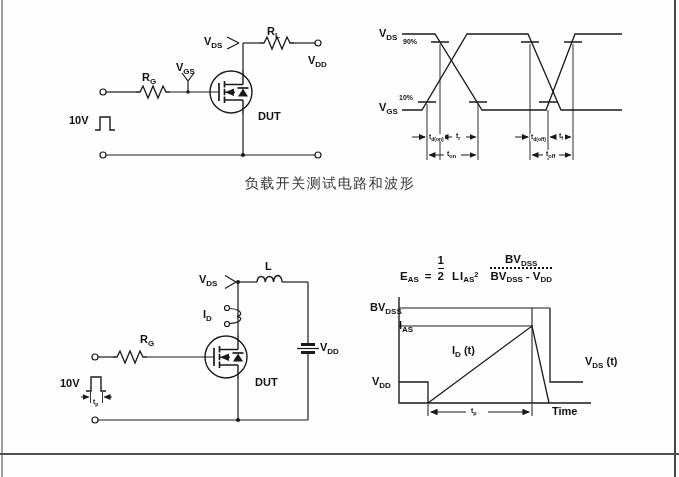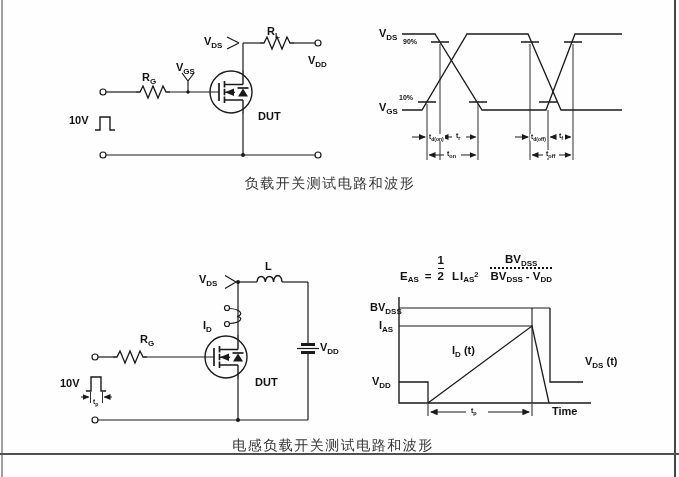--- a/index.html
+++ b/index.html
@@ -168,25 +168,24 @@
   <span class="lbl" style="left:379px;top:102px"><span>V</span><sub>GS</sub></span>
   <span class="lbl sm" style="left:399px;top:94px">10%</span>
   <span class="lbl xs bg" style="left:428px;top:134px"><span>t</span><sub>d(on)</sub></span>
   <span class="lbl sm bg" style="left:455px;top:132px"><span>t</span><sub>r</sub></span>
   <span class="lbl sm bg" style="left:446px;top:150px"><span>t</span><sub>on</sub></span>
   <span class="lbl xs bg" style="left:530px;top:134px"><span>t</span><sub>d(off)</sub></span>
   <span class="lbl sm bg" style="left:558px;top:132px"><span>t</span><sub>f</sub></span>
   <span class="lbl sm bg" style="left:545px;top:150px"><span>t</span><sub>off</sub></span>
 
   <div class="caption" style="left:170px;top:176px">负载开关测试电路和波形</div>
-  <div class="caption" style="left:173px;top:438px">电感负载开关测试电路和波形</div>
 
   <span class="lbl" style="left:199px;top:274px"><span>V</span><sub>DS</sub></span>
   <span class="lbl" style="left:265px;top:261px">L</span>
-  <span class="lbl" style="left:203px;top:320px"><span>I</span><sub>D</sub></span>
+  <span class="lbl" style="left:203px;top:309px"><span>I</span><sub>D</sub></span>
   <span class="lbl" style="left:140px;top:334px"><span>R</span><sub>G</sub></span>
   <span class="lbl" style="left:320px;top:342px"><span>V</span><sub>DD</sub></span>
   <span class="lbl" style="left:255px;top:377px">DUT</span>
   <span class="lbl" style="left:60px;top:378px">10V</span>
   <span class="lbl xs" style="left:93px;top:399px"><span>t</span><sub>p</sub></span>
 
   <div class="eq" style="left:400px;top:254px">
     <span><span>E</span><sub>AS</sub></span>
     <span>=</span>
     <span class="frac">
@@ -202,20 +201,20 @@
           <span>BV</span>
           <sub>DSS</sub>
           <span class="mm">-</span>
           <span>V</span>
           <sub>DD</sub>
         </span>
     </span>
   </div>
 
   <span class="lbl" style="left:370px;top:302px"><span>BV</span><sub>DSS</sub></span>
-  <span class="lbl" style="left:379px;top:320px"><span>I</span><sub>AS</sub></span>
+  <span class="lbl" style="left:399px;top:320px"><span>I</span><sub>AS</sub></span>
   <span class="lbl" style="left:372px;top:376px"><span>V</span><sub>DD</sub></span>
   <span class="lbl" style="left:452px;top:345px"><span>I</span><sub>D</sub><span> (t)</span></span>
   <span class="lbl" style="left:585px;top:356px"><span>V</span><sub>DS</sub><span> (t)</span></span>
   <span class="lbl sm" style="left:471px;top:407px"><span>t</span><sub>p</sub></span>
   <span class="lbl" style="left:552px;top:406px">Time</span>
 
 </div>
 
 </body></html>

